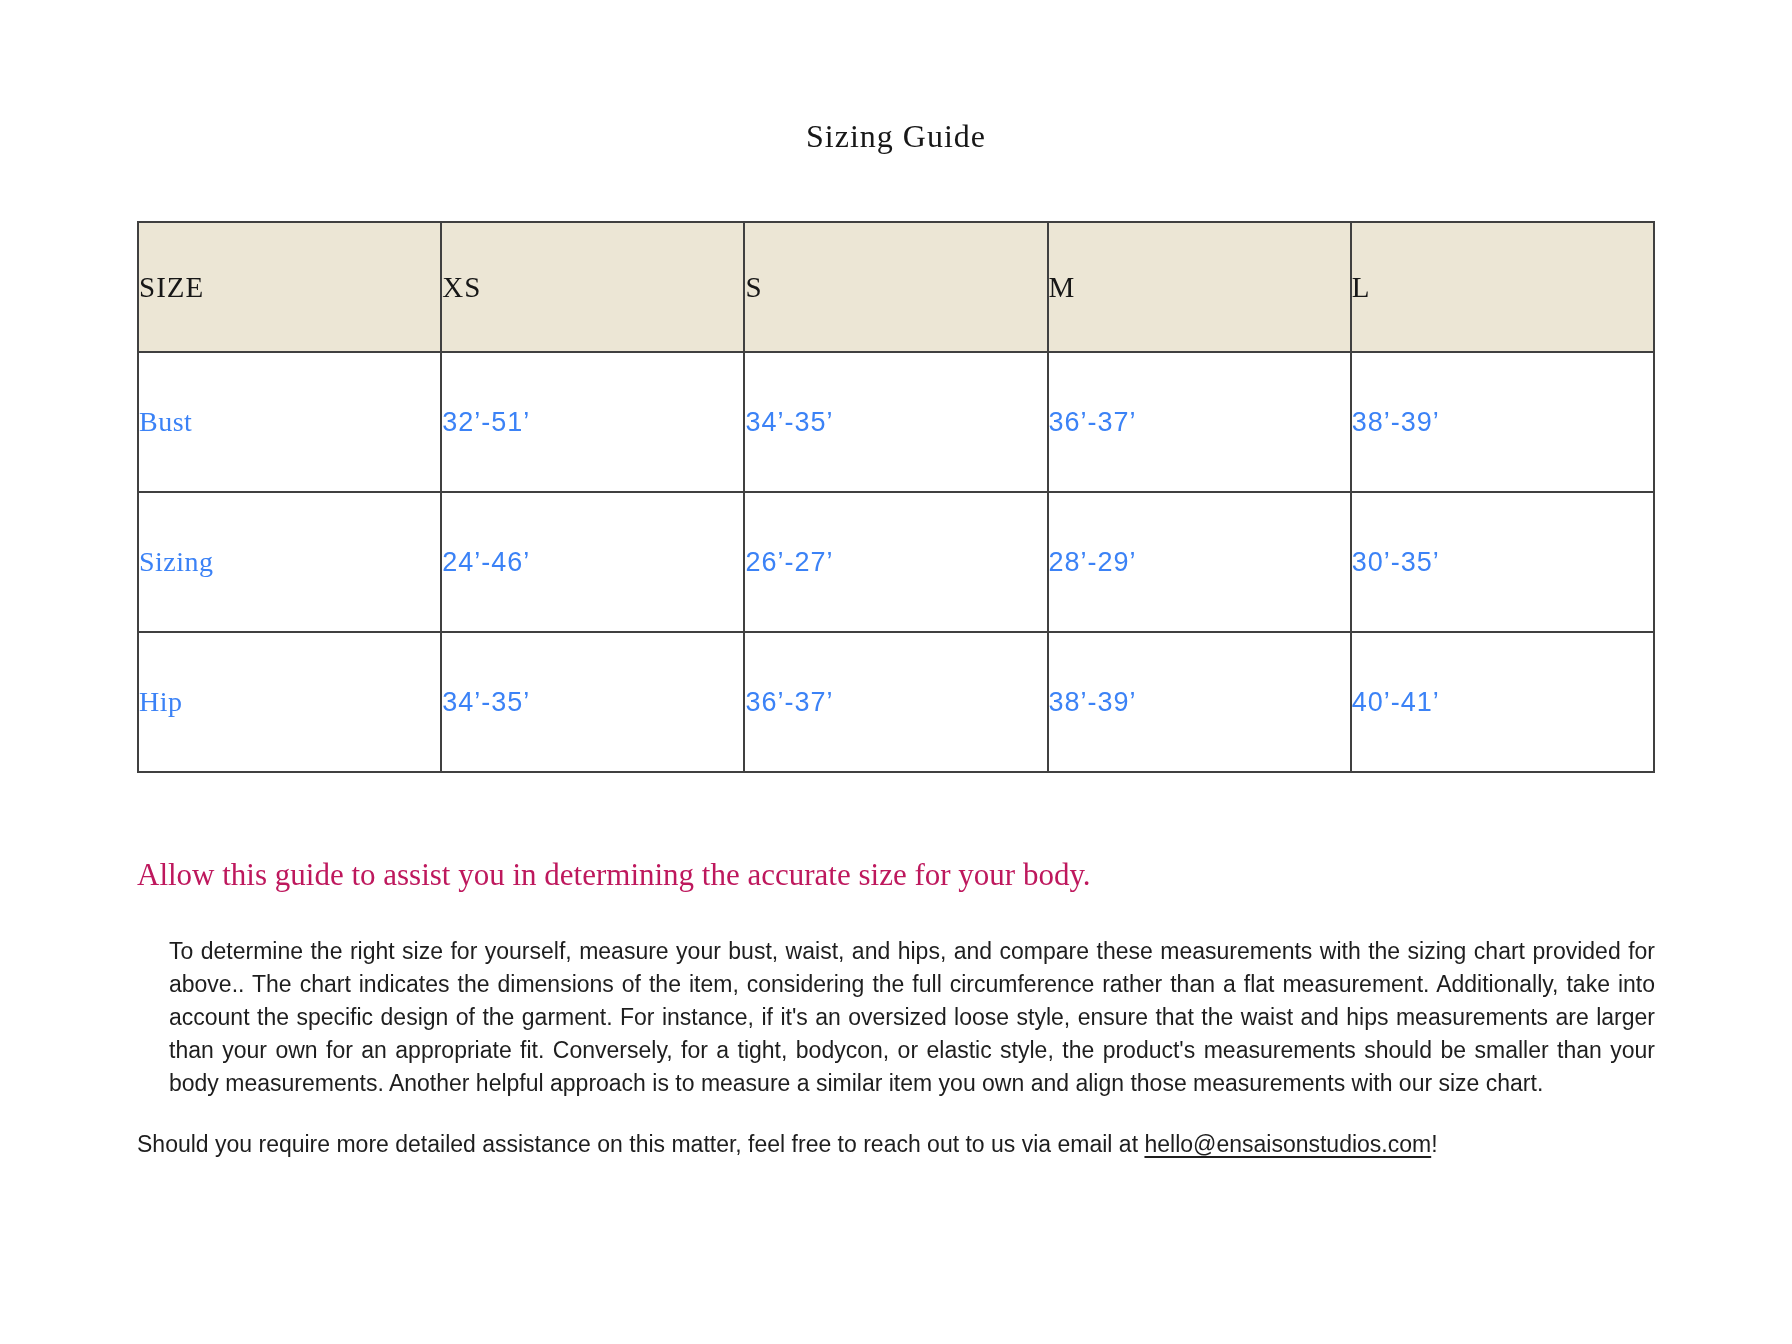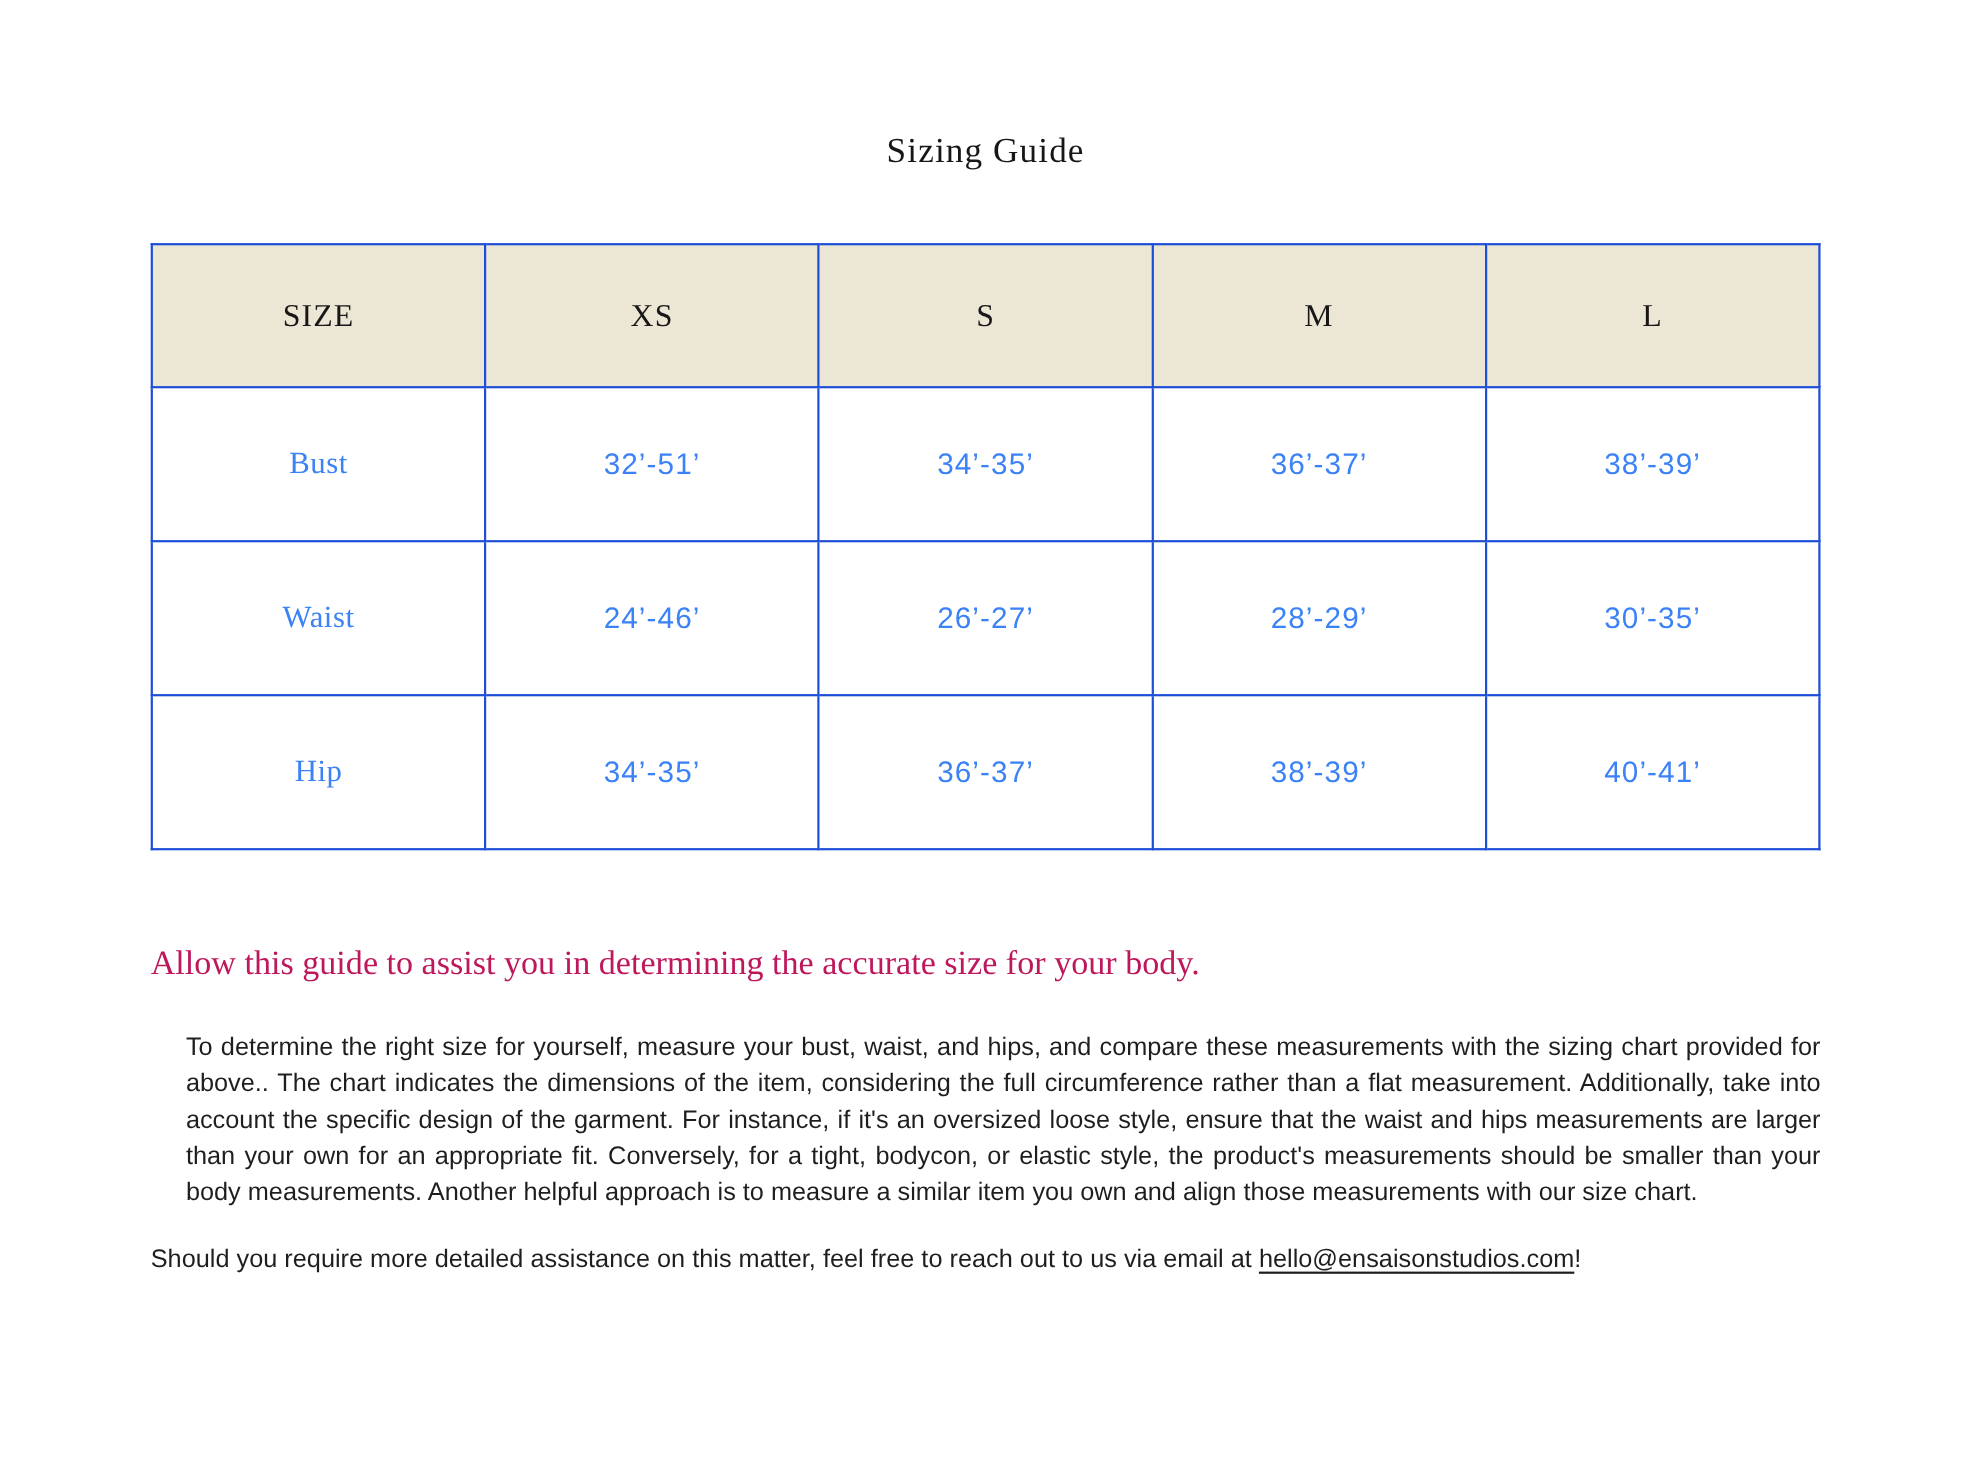--- a/index.html
+++ b/index.html
@@ -26,22 +26,22 @@
     color: #171717;
   }
   table.size-chart {
     margin-top: 66px;
     width: 100%;
     border-collapse: collapse;
     table-layout: fixed;
   }
   table.size-chart th,
   table.size-chart td {
-    border: 2px solid #1d4ed8;
-    text-align: center;
+    border: 2px solid #404040;
+    text-align: left;
     vertical-align: middle;
   }
   table.size-chart th {
     height: 130px;
     background: #ece6d5;
     font-family: "Liberation Serif", "DejaVu Serif", serif;
     font-weight: 400;
     font-size: 29px;
     letter-spacing: 1px;
     color: #171717;
@@ -105,21 +105,21 @@
     </thead>
     <tbody>
       <tr>
         <td class="row-label">Bust</td>
         <td>32’-51’</td>
         <td>34’-35’</td>
         <td>36’-37’</td>
         <td>38’-39’</td>
       </tr>
       <tr>
-        <td class="row-label">Waist</td>
+        <td class="row-label">Sizing</td>
         <td>24’-46’</td>
         <td>26’-27’</td>
         <td>28’-29’</td>
         <td>30’-35’</td>
       </tr>
       <tr>
         <td class="row-label">Hip</td>
         <td>34’-35’</td>
         <td>36’-37’</td>
         <td>38’-39’</td>

